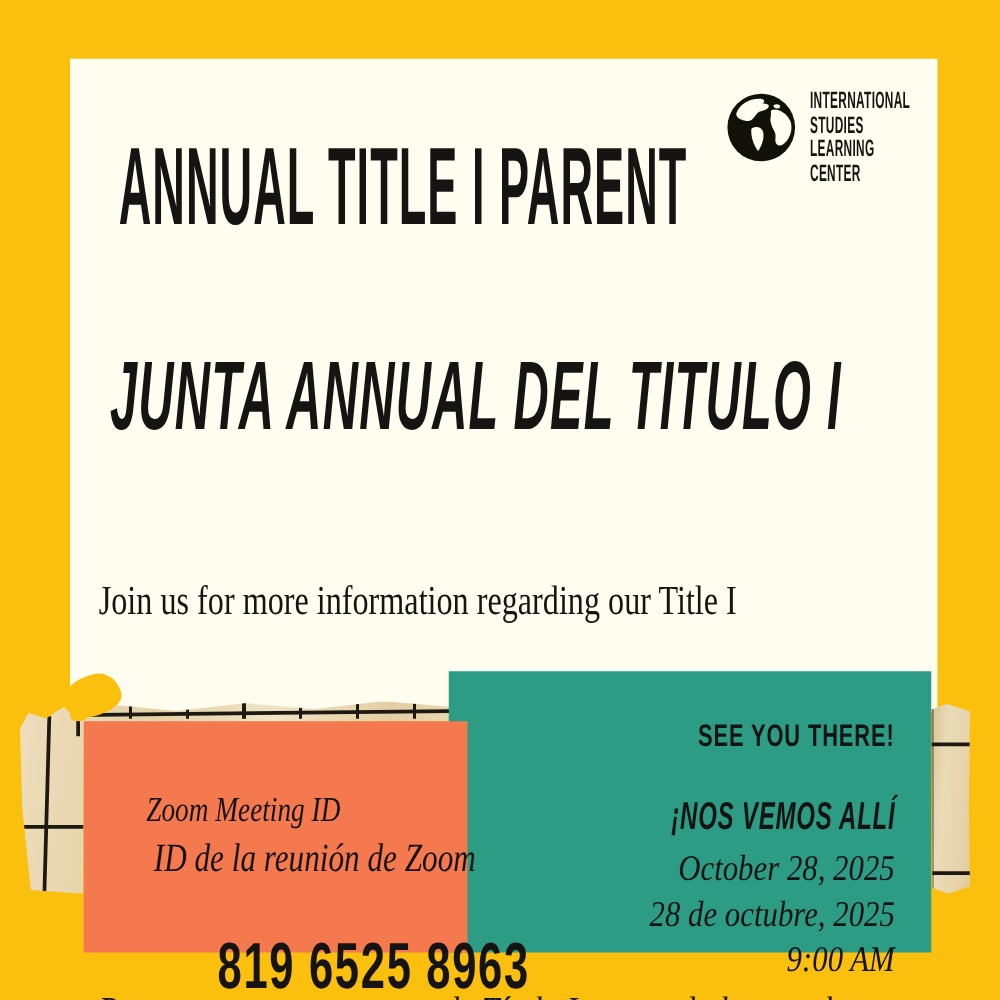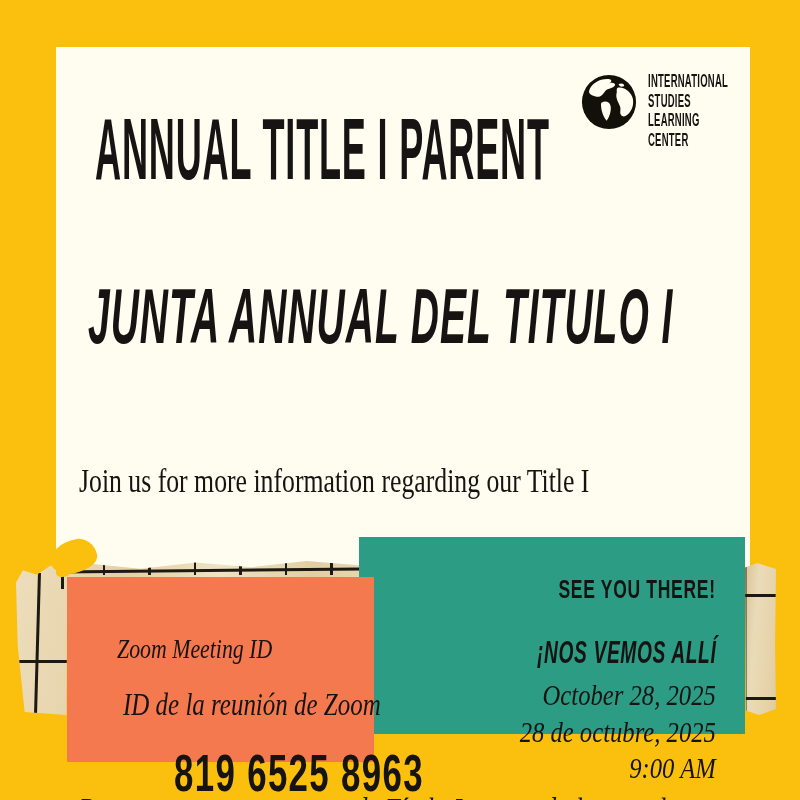--- a/index.html
+++ b/index.html
@@ -53,37 +53,37 @@
     background:var(--yellow,#FBBF0E);
     border-radius:62% 38% 55% 45% / 55% 60% 40% 45%;
     transform:rotate(-12deg);
   }
   .smudge-drip{
     left:56px; top:566px; width:15px; height:11px;
     background:var(--yellow,#FBBF0E); border-radius:50% 50% 60% 40%;
   }
   
   .teal-panel{
-    left:359px; top:537px; width:386px; height:197px;
+    left:359px; top:537px; width:386px; height:225px;
     background:var(--teal,#2D9C85);
   }
   .teal-panel .row{position:absolute; right:29px; text-align:right; white-space:pre;}
   .seeyou-en{top:9px; font-size:25px; letter-spacing:1px;}
   .seeyou-en .cond{transform:scaleX(.70);}
   .seeyou-es{top:62px; font-size:31px; letter-spacing:1px;}
   .seeyou-es .cond{transform:scaleX(.62);}
   .date-row{font-size:29px;}
   .d1{top:109px;} .d2{top:146px;} .d3{top:182px;}
   .orange-panel{
     left:67px; top:577px; width:307px; height:185px;
     background:var(--orange,#F4794F);
   }
   .orange-panel .row{position:absolute; left:8px; white-space:pre;}
   .zl1{top:24px; font-size:28px;}
-  .zl2{top:72px; font-size:32px;}
+  .zl2{top:54px; font-size:32px;}
   .znum{top:106px; font-size:52px; letter-spacing:2px;}
   .znum .cond{transform:scaleX(.67);}
   .z1{z-index:1}.z2{z-index:2}.z3{z-index:3}.z4{z-index:4}.z5{z-index:5}.z6{z-index:6}
 </style>
 </head>
 <body>
 
 <div class="poster">
 
   <div class="abs card z1"></div>

